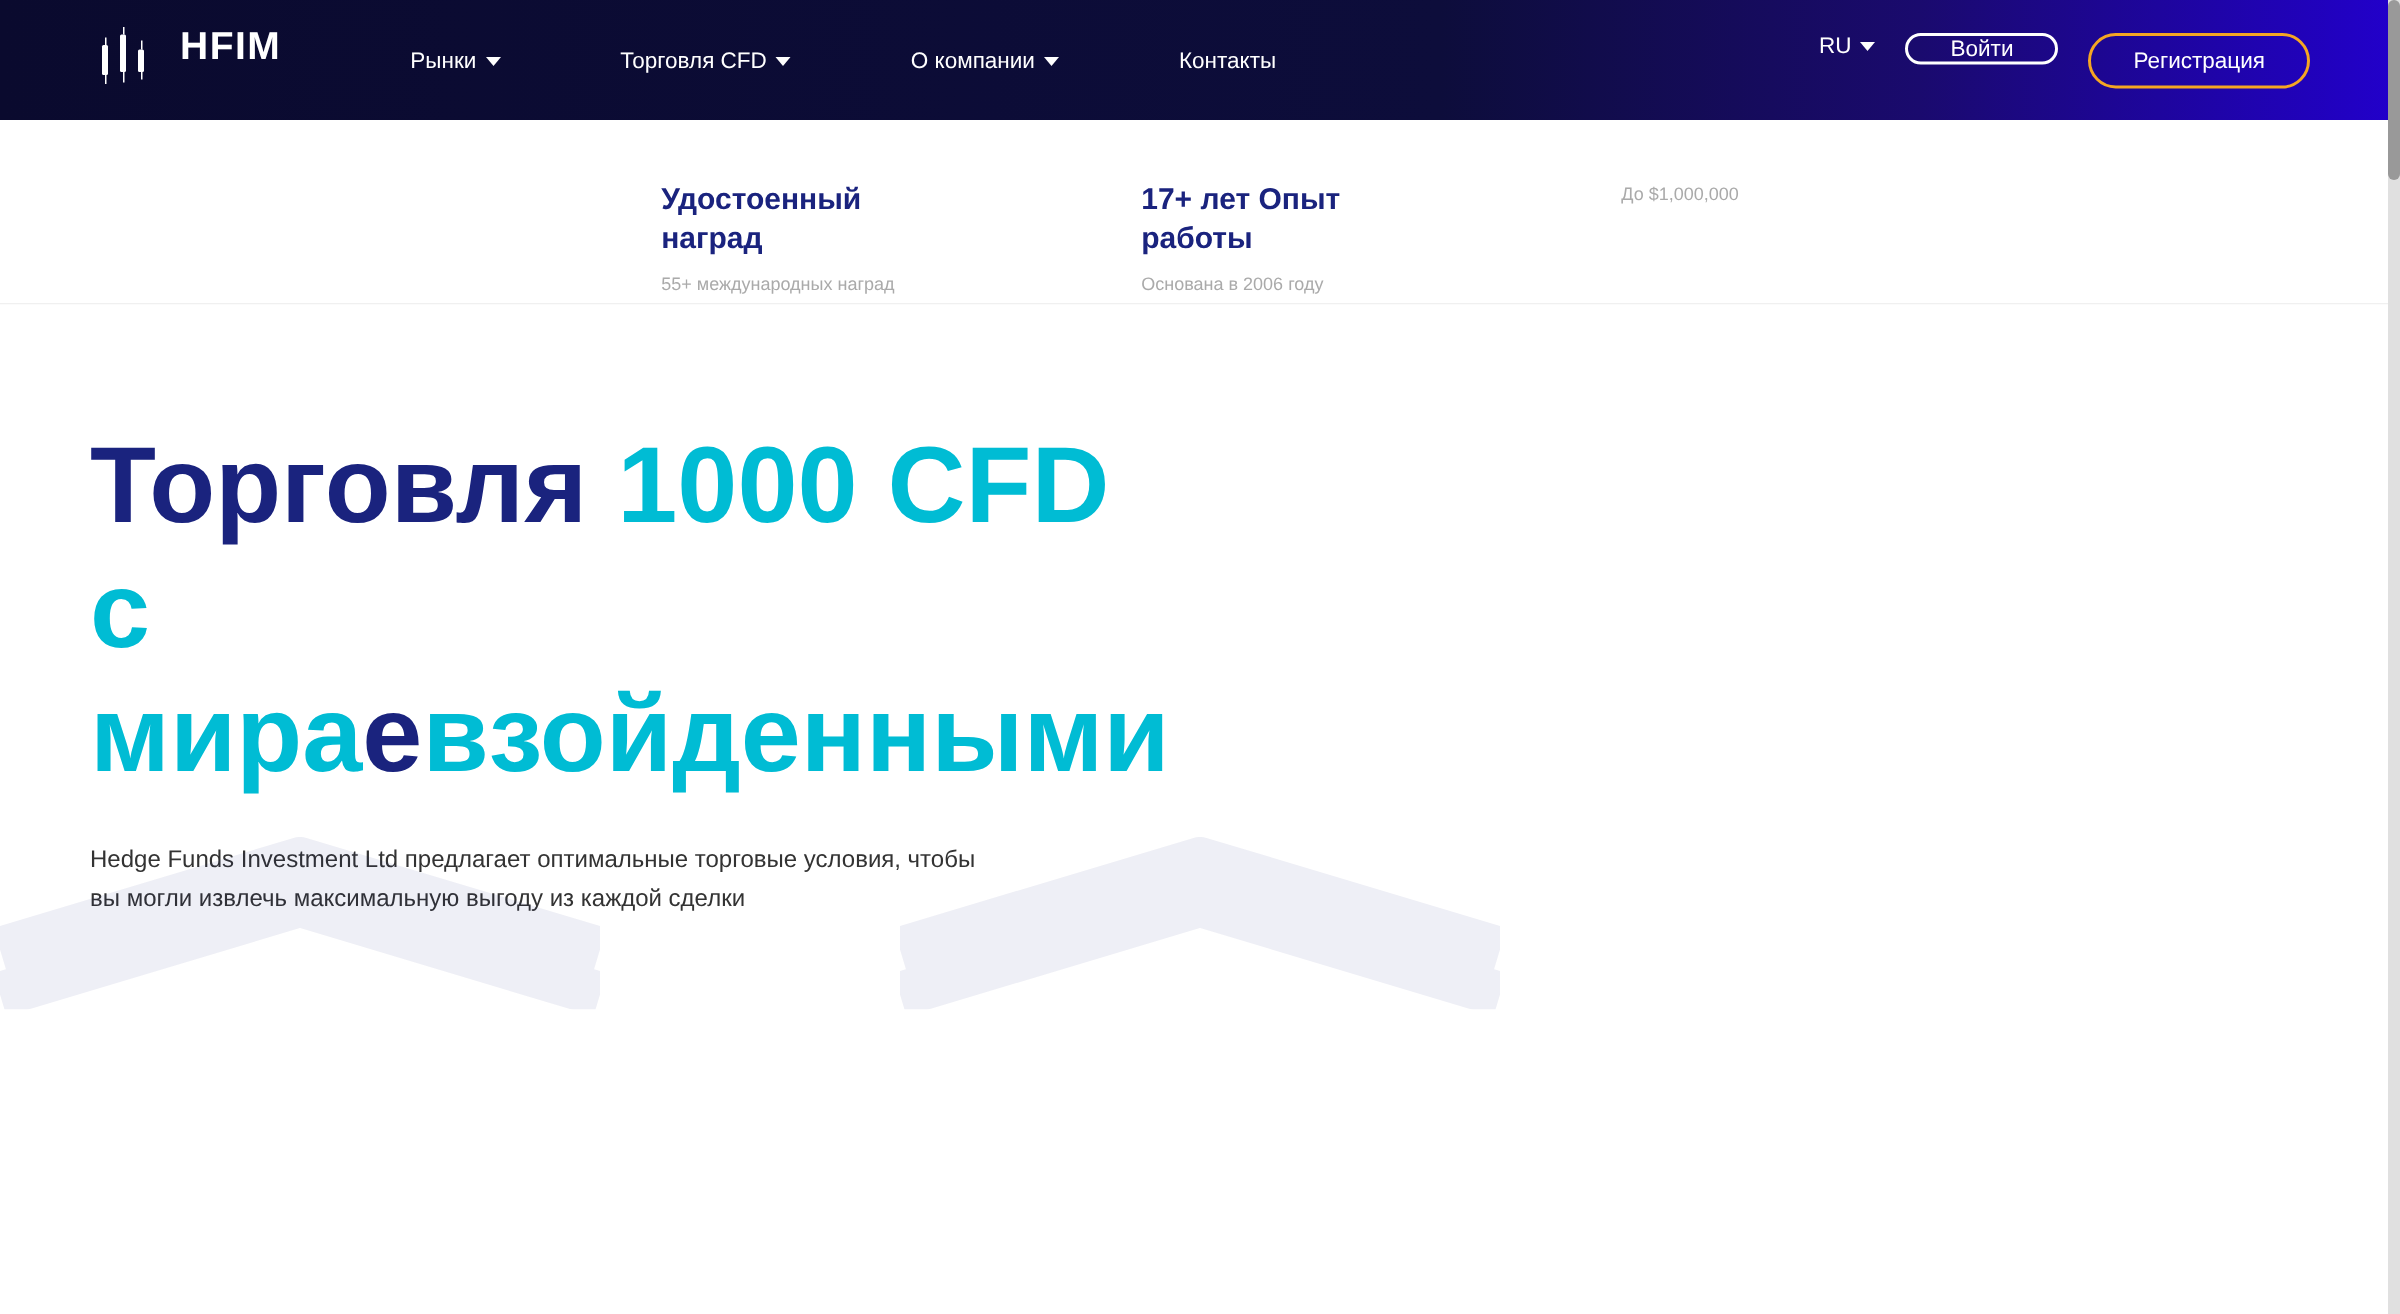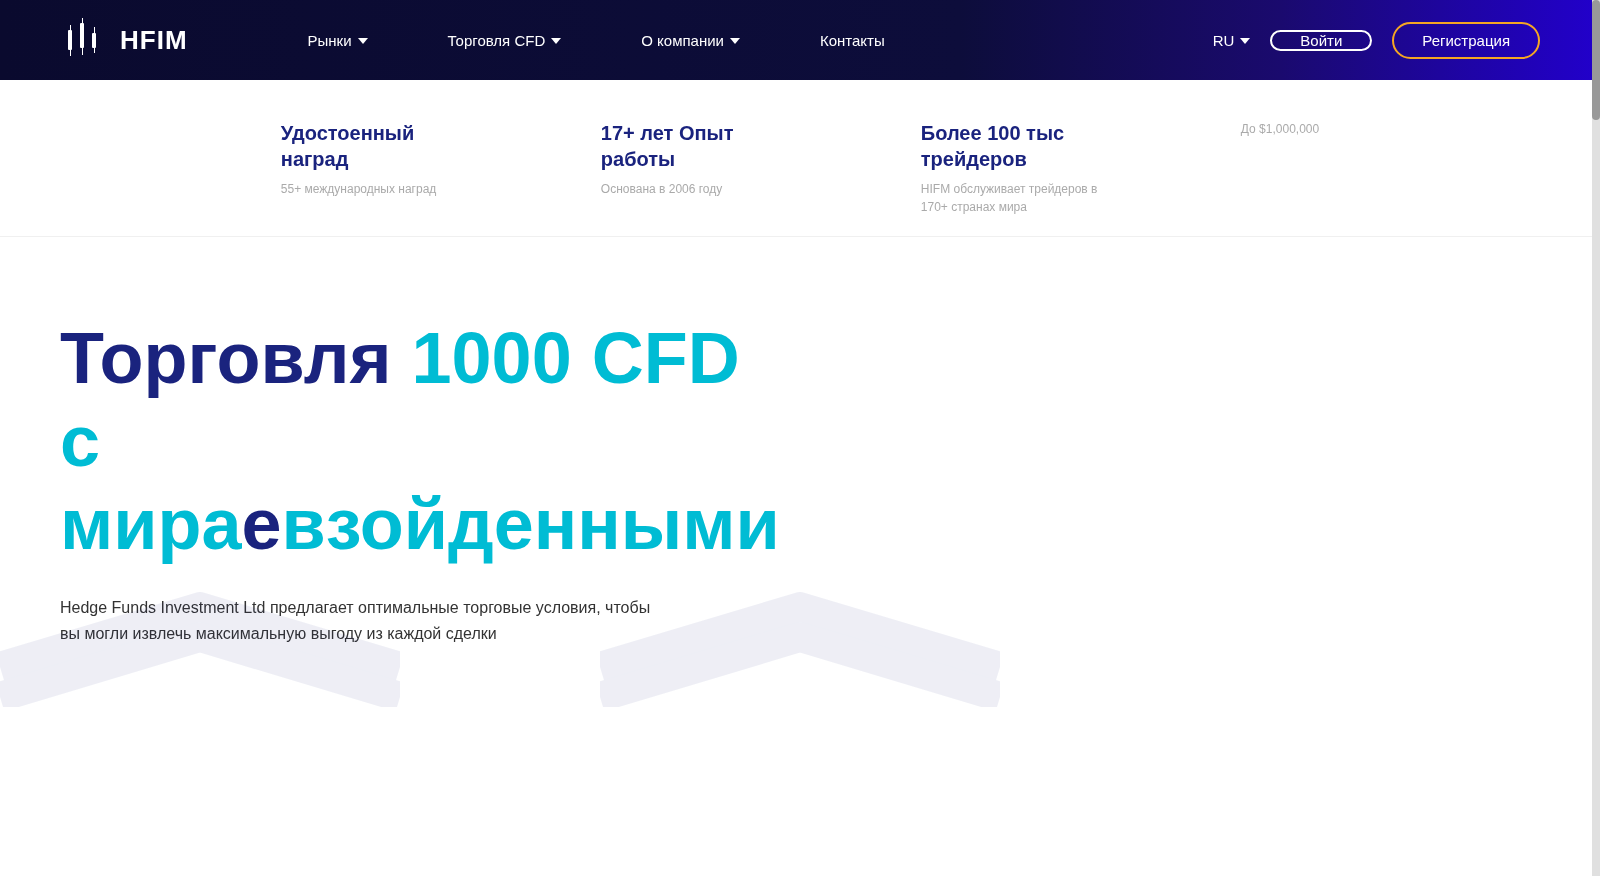--- a/index.html
+++ b/index.html
@@ -21,23 +21,22 @@
       background: linear-gradient(90deg, #0a0a2e 0%, #0d0d3b 60%, #1a0a6e 80%, #2200cc 100%);
       height: 80px;
       display: flex;
       align-items: center;
       padding: 0 60px;
       position: relative;
     }
 
     .navbar-logo {
       display: flex;
-      align-items: center;
       gap: 10px;
-      margin-right: 80px;
+      margin-right: 46px;
     }
 
     .logo-icon {
       width: 50px;
       height: 50px;
     }
 
     .logo-text {
       color: #fff;
       font-size: 26px;
@@ -68,21 +67,21 @@
       height: 6px;
       border-left: 5px solid transparent;
       border-right: 5px solid transparent;
       border-top: 6px solid #fff;
       display: inline-block;
       margin-top: 2px;
     }
 
     .navbar-right {
       display: flex;
-      align-items: center;
+      align-items: flex-start;
       gap: 20px;
       margin-left: 16px;
     }
 
     .lang-selector {
       color: #fff;
       font-size: 15px;
       cursor: pointer;
       display: flex;
       align-items: center;
@@ -105,21 +104,21 @@
       color: #fff;
       padding: 8px 28px;
       border-radius: 25px;
       font-size: 15px;
       cursor: pointer;
     }
 
     
     .stats-bar {
       background: #fff;
-      padding: 40px 60px 20px 60px;
+      padding: 40px 60px 4px 60px;
       display: flex;
       justify-content: center;
       gap: 120px;
       border-bottom: 1px solid #f0f0f0;
     }
 
     .stat-item {
       display: flex;
       flex-direction: column;
       gap: 8px;
@@ -240,24 +239,20 @@
 <section class="stats-bar">
   <div class="stat-item">
     <div class="stat-title">Удостоенный наград</div>
     <div class="stat-desc">55+ международных наград</div>
   </div>
   <div class="stat-item">
     <div class="stat-title">17+ лет Опыт работы</div>
     <div class="stat-desc">Основана в 2006 году</div>
   </div>
   <div class="stat-item">
-    <div class="stat-title">Более 100 тыс трейдеров</div>
-    <div class="stat-desc">HIFM обслуживает трейдеров в 170+ странах мира</div>
-  </div>
-  <div class="stat-item">
     <div class="stat-desc">До $1,000,000</div>
   </div>
 </section>
 
 <section class="hero-section">
   <h1 class="hero-heading">
     <span class="dark-text">Торговля </span><span class="cyan-text">1000 CFD с</span><br>
     <span class="cyan-text">мира</span><span class="dark-text">е</span><span class="cyan-text">взойденными</span><br>
   </h1>
   <p class="hero-subtext">Hedge Funds Investment Ltd предлагает оптимальные торговые условия, чтобы вы могли извлечь максимальную выгоду из каждой сделки</p>

